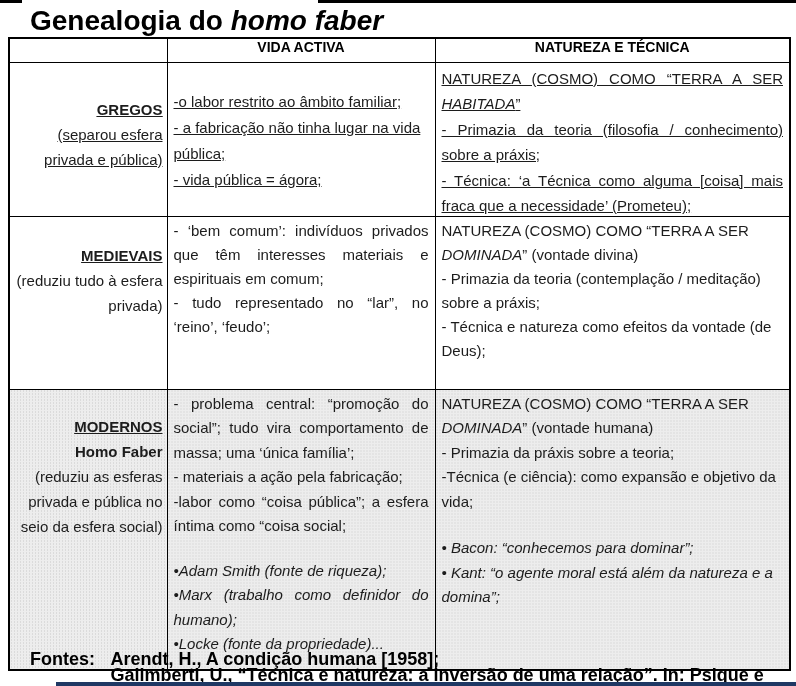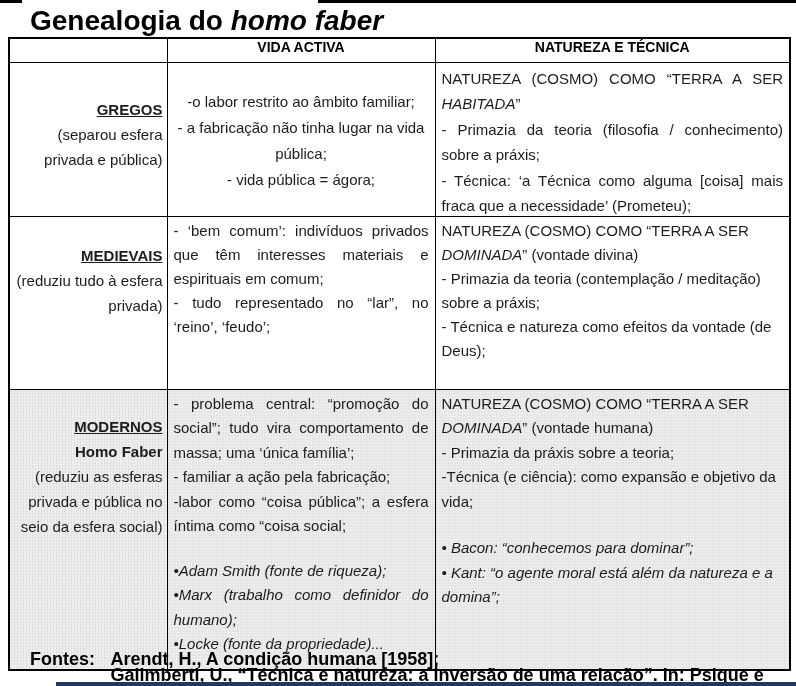--- a/index.html
+++ b/index.html
@@ -26,33 +26,33 @@
     border:2px solid #000;
   }
   table.geneal th, table.geneal td {
     border:1.5px solid #000; padding:0; vertical-align:top;
   }
   thead th {
     height:24px; font-size:14px; font-weight:bold; text-align:center;
     vertical-align:middle; color:#000;
   }
   td .cw { overflow:hidden; font-size:15px; }
-  tr.r-gregos    td .cw { height:153px; }
+  tr.r-gregos    td .cw { height:153px;text-decoration:underline; }
   tr.r-medievais td .cw { height:172px; }
   tr.r-modernos  td .cw { height:279px; }
 
   td.c1 .cw { text-align:right; line-height:25px; padding:0 4px; }
   tr.r-gregos    td.c1 .cw { padding-top:34px; }
   tr.r-medievais td.c1 .cw { padding-top:26px; }
   tr.r-modernos  td.c1 .cw { padding-top:24px; }
   .rowname { font-weight:bold; text-decoration:underline; }
   .rowname2 { font-weight:bold; }
 
   td.c2 .cw, td.c3 .cw { padding:2px 6px 0 6px; }
-  tr.r-gregos    td.c2 .cw { line-height:26px; padding-top:26px;text-align:center; }
+  tr.r-gregos    td.c2 .cw { line-height:26px; padding-top:26px; }
   tr.r-gregos    td.c3 .cw { line-height:25.5px; padding-top:3px; }
   tr.r-medievais td.c2 .cw, tr.r-medievais td.c3 .cw { line-height:24px; padding-top:2px; }
   tr.r-modernos  td.c2 .cw, tr.r-modernos  td.c3 .cw { line-height:24.5px; padding-top:2px; }
 
   .just { text-align:justify; }
   p { margin:0; }
   .it { font-style:italic; }
   .refs-gap2 { margin-top:20px; }
   .refs-gap3 { margin-top:22px; }
 
@@ -140,21 +140,21 @@
       <td class="c1">
         <div class="cw">
           <div class="rowname">MODERNOS</div>
           <div class="rowname2">Homo Faber</div>
           <div>(reduziu as esferas privada e pública no seio da esfera social)</div>
         </div>
       </td>
       <td class="c2">
         <div class="cw just">
           <p>- problema central: “promoção do social”; tudo vira comportamento de massa; uma ‘única família’;</p>
-          <p>- familiar a ação pela fabricação;</p>
+          <p>- materiais a ação pela fabricação;</p>
           <p>-labor como “coisa pública”; a esfera íntima como “coisa social;</p>
           <p class="it refs-gap2">•Adam Smith (fonte de riqueza);</p>
           <p class="it">•Marx (trabalho como definidor do humano);</p>
           <p class="it">•Locke (fonte da propriedade)...</p>
         </div>
       </td>
       <td class="c3">
         <div class="cw">
           <p><span>NATUREZA (COSMO) COMO “TERRA A SER </span><span class="it">DOMINADA</span><span>” (vontade humana)</span></p>
           <p>- Primazia da práxis sobre a teoria;</p>

